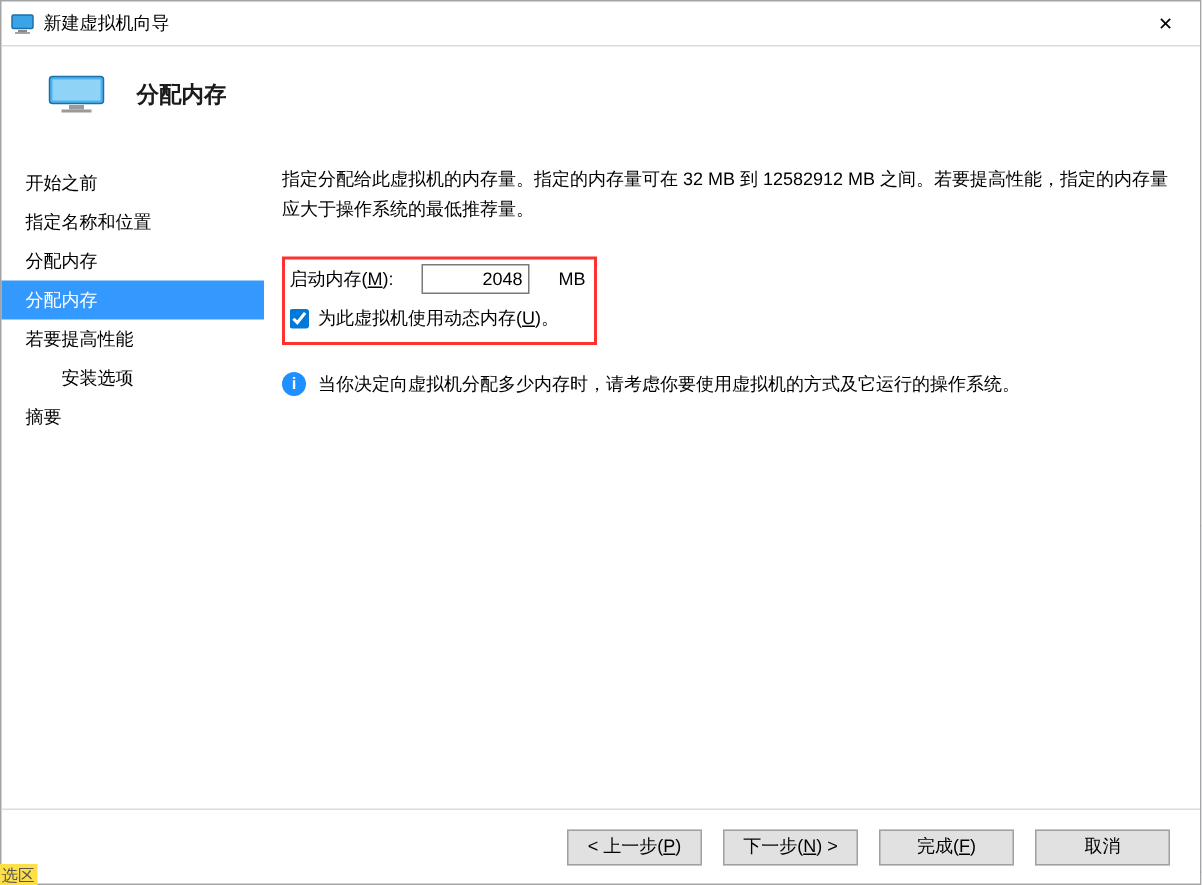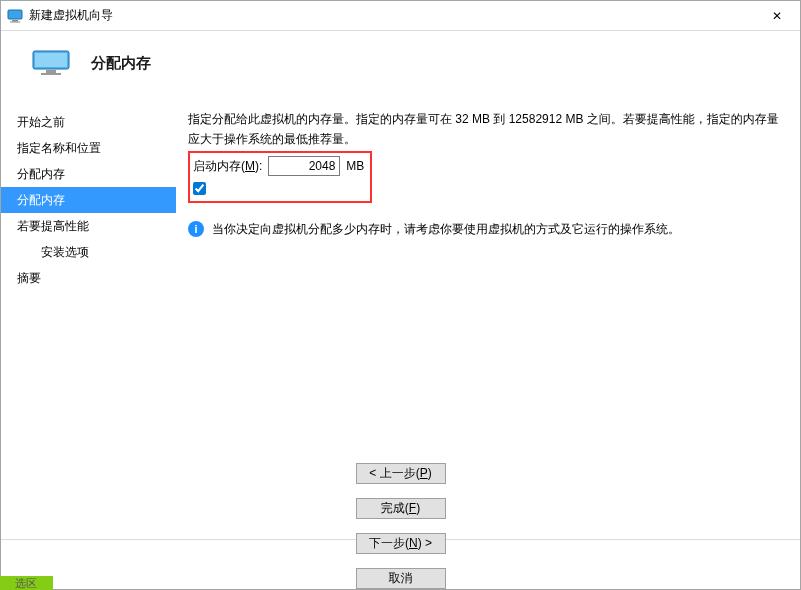--- a/index.html
+++ b/index.html
@@ -11,34 +11,34 @@
   .titlebar .close { width:46px; height:100%; display:flex; align-items:center; justify-content:center; cursor:default; }
   .header { display:flex; align-items:center; padding:18px 20px 22px 30px; }
   .header .bigicon { width:40px; height:28px; margin-right:20px; }
   .header .htitle { font-size:15px; font-weight:600; color:#1b1b1b; }
   .body { display:flex; position:absolute; top:100px; bottom:50px; left:0; right:0; }
   .sidebar { width:175px; padding:8px 0 0 0; }
   .side-item { padding:4px 6px 4px 16px; line-height:18px; cursor:default; white-space:nowrap; }
   .side-item.indent { padding-left:40px; }
   .side-item.active { background:#3399ff; color:#fff; }
   .content { flex:1; padding:8px 20px 8px 12px; line-height:20px; }
-  .desc { margin-bottom:0; }
+  .desc { margin-bottom:20px; }
   .redbox { border:2px solid #ff3030; padding:3px 6px 6px 3px; display:inline-block; margin-top:2px; }
-  .row1 { display:flex; align-items:center; gap:6px; margin-bottom:6px; }
+  .row1 { display:flex; align-items:center; gap:19px; margin-bottom:6px; }
   .mem-input { width:72px; height:20px; border:1px solid #7a7a7a; text-align:right; padding:0 4px; font-family:Liberation Sans, sans-serif; font-size:12px; }
   .cbrow { display:flex; align-items:center; gap:6px; }
   .cbrow input[type=checkbox]{ width:13px; height:13px; margin:0; accent-color:#0078d7;}
   .info-row { display:flex; align-items:flex-start; gap:8px; margin-top:16px; }
   .info-icon { width:16px; height:16px; border-radius:50%; background:#1e90ff; color:#fff; display:flex; align-items:center; justify-content:center; font-size:11px; font-weight:bold; flex:none; margin-top:2px;}
-  .footer { position:absolute; bottom:0; left:0; right:0; height:50px; border-top:1px solid #dcdcdc; display:flex; justify-content:flex-end; align-items:center; padding:0 20px; gap:14px;flex-direction:column; }
+  .footer { position:absolute; bottom:0; left:0; right:0; height:50px; border-top:1px solid #dcdcdc; display:flex; justify-content:flex-end; align-items:center; padding:0 20px; gap:14px; }
   .btn { width:90px; height:24px; border:1px solid #a0a0a0; background:#e1e1e1; font-family:inherit; font-size:12px; cursor:default; }
   u { text-decoration:underline; }
   .monitor-svg { display:block; }
   .behind-strip { position:absolute; left:0; right:0; top:350px; height:232px; background:#e4ecf5; border-top:1px solid #9fb7d4; border-bottom:1px solid #9fb7d4; z-index:-1;}
-  .corner-label { position:absolute; left:-1px; bottom:-1px; font-size:11px; color:#555; background:#84cc16; padding:0 16px;}
+  .corner-label { position:absolute; left:-1px; bottom:-1px; font-size:11px; color:#555; background:#fde047; padding:0 2px;}
 </style>
 </head>
 <body>
 
 <div class="behind-strip"></div>
 
 <div class="window">
 
   <div class="titlebar">
     <span class="icon-box">
@@ -83,37 +83,40 @@
       <div class="redbox">
         <div class="row1">
           <span>
             <span>启动内存(</span><u>M</u><span>):</span>
           </span>
           <input type="text" class="mem-input" value="2048" style="">
           <span>MB</span>
         </div>
         <label class="cbrow">
           <input type="checkbox" id="dynchk" checked="" style="">
+          <span>
+            <span>为此虚拟机使用动态内存(</span><u>U</u><span>)。</span>
+          </span>
         </label>
       </div>
 
       <div class="info-row">
         <span class="info-icon">i</span>
         <span>当你决定向虚拟机分配多少内存时，请考虑你要使用虚拟机的方式及它运行的操作系统。</span>
       </div>
     </div>
   </div>
 
   <div class="footer">
     <button class="btn">
       <span>&lt; 上一步(</span><u>P</u><span>)</span>
     </button>
     <button class="btn">
-      <span>完成(</span><u>F</u><span>)</span>
+      <span>下一步(</span><u>N</u><span>) &gt;</span>
     </button>
     <button class="btn">
-      <span>下一步(</span><u>N</u><span>) &gt;</span>
+      <span>完成(</span><u>F</u><span>)</span>
     </button>
     <button class="btn">取消</button>
   </div>
 </div>
 
 <div class="corner-label">选区</div>
 
 </body></html>

